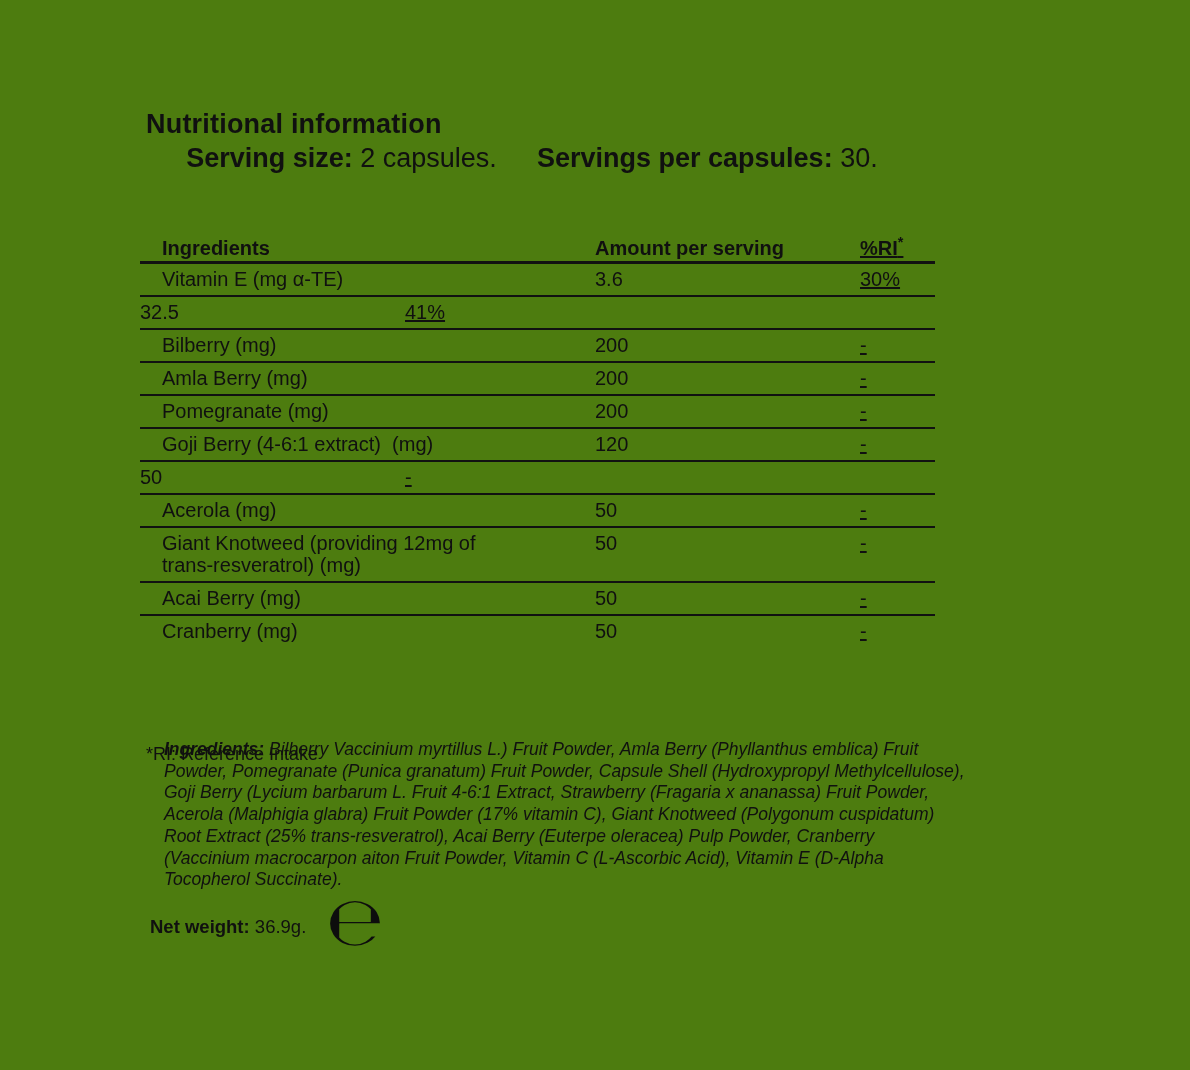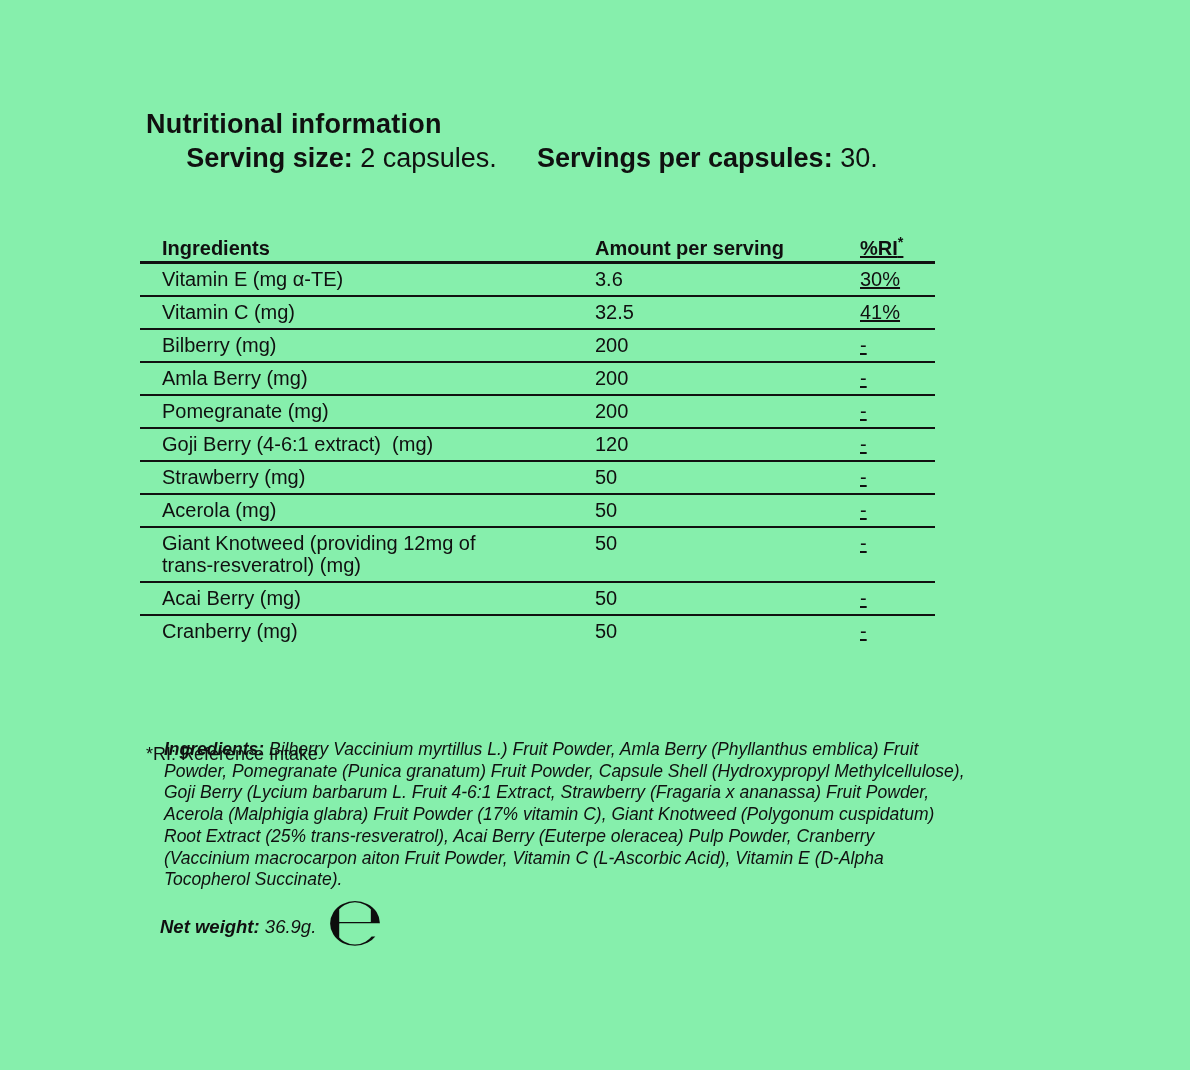--- a/index.html
+++ b/index.html
@@ -1,21 +1,21 @@
 <!DOCTYPE html>
 <html><head>
 <meta charset="utf-8">
 <style>
   * { margin: 0; padding: 0; box-sizing: border-box; }
   html, body { background: #ffffff; }
   .page {
     position: relative;
     width: 1190px;
     height: 1070px;
-    background: #86efac;
+    background: #4d7c0f;
     color: #101010;
     font-family: "Liberation Sans", sans-serif;
     overflow: hidden;
   }
   .b { font-weight: 700; }
 
   
   .header { position: absolute; left: 146px; top: 108px; }
   .title { font-size: 27px; font-weight: 700; line-height: 1.25; letter-spacing: 0.2px; }
   .serving-row { display: flex; font-size: 27px; line-height: 1.25; text-align: center; }
@@ -54,21 +54,21 @@
     left: 164px;
     top: 739px;
     width: 990px;
     font-size: 17.5px;
     line-height: 21.7px;
     font-style: italic;
   }
   .para-text { white-space: pre-line; }
 
   
-  .netweight { position: absolute; left: 160px; top: 916px; font-size: 18.5px; font-style: italic; }
+  .netweight { position: absolute; left: 150px; top: 916px; font-size: 18.5px; }
   .esymbol {
     position: absolute;
     left: 326px;
     top: 888px;
     font-family: "DejaVu Sans", sans-serif;
     font-size: 68px;
     line-height: 1;
     color: #0d0d0d;
   }
 </style>
@@ -98,21 +98,20 @@
       <div class="c3"><span>%RI</span><sup class="ri-star">*</sup></div>
     </div>
     <div class="tbody">
     <div class="trow">
       <div class="c1">Vitamin E (mg α-TE)</div>
       <div class="c2">3.6</div>
       <div class="c3">30%</div>
     </div>
 
     <div class="trow">
-      <div class="c1">Vitamin C (mg)</div>
       <div class="c2">32.5</div>
       <div class="c3">41%</div>
     </div>
 
     <div class="trow">
       <div class="c1">Bilberry (mg)</div>
       <div class="c2">200</div>
       <div class="c3">-</div>
     </div>
 
@@ -128,21 +127,20 @@
       <div class="c3">-</div>
     </div>
 
     <div class="trow">
       <div class="c1">Goji Berry (4-6:1 extract)  (mg)</div>
       <div class="c2">120</div>
       <div class="c3">-</div>
     </div>
 
     <div class="trow">
-      <div class="c1">Strawberry (mg)</div>
       <div class="c2">50</div>
       <div class="c3">-</div>
     </div>
 
     <div class="trow">
       <div class="c1">Acerola (mg)</div>
       <div class="c2">50</div>
       <div class="c3">-</div>
     </div>
 

